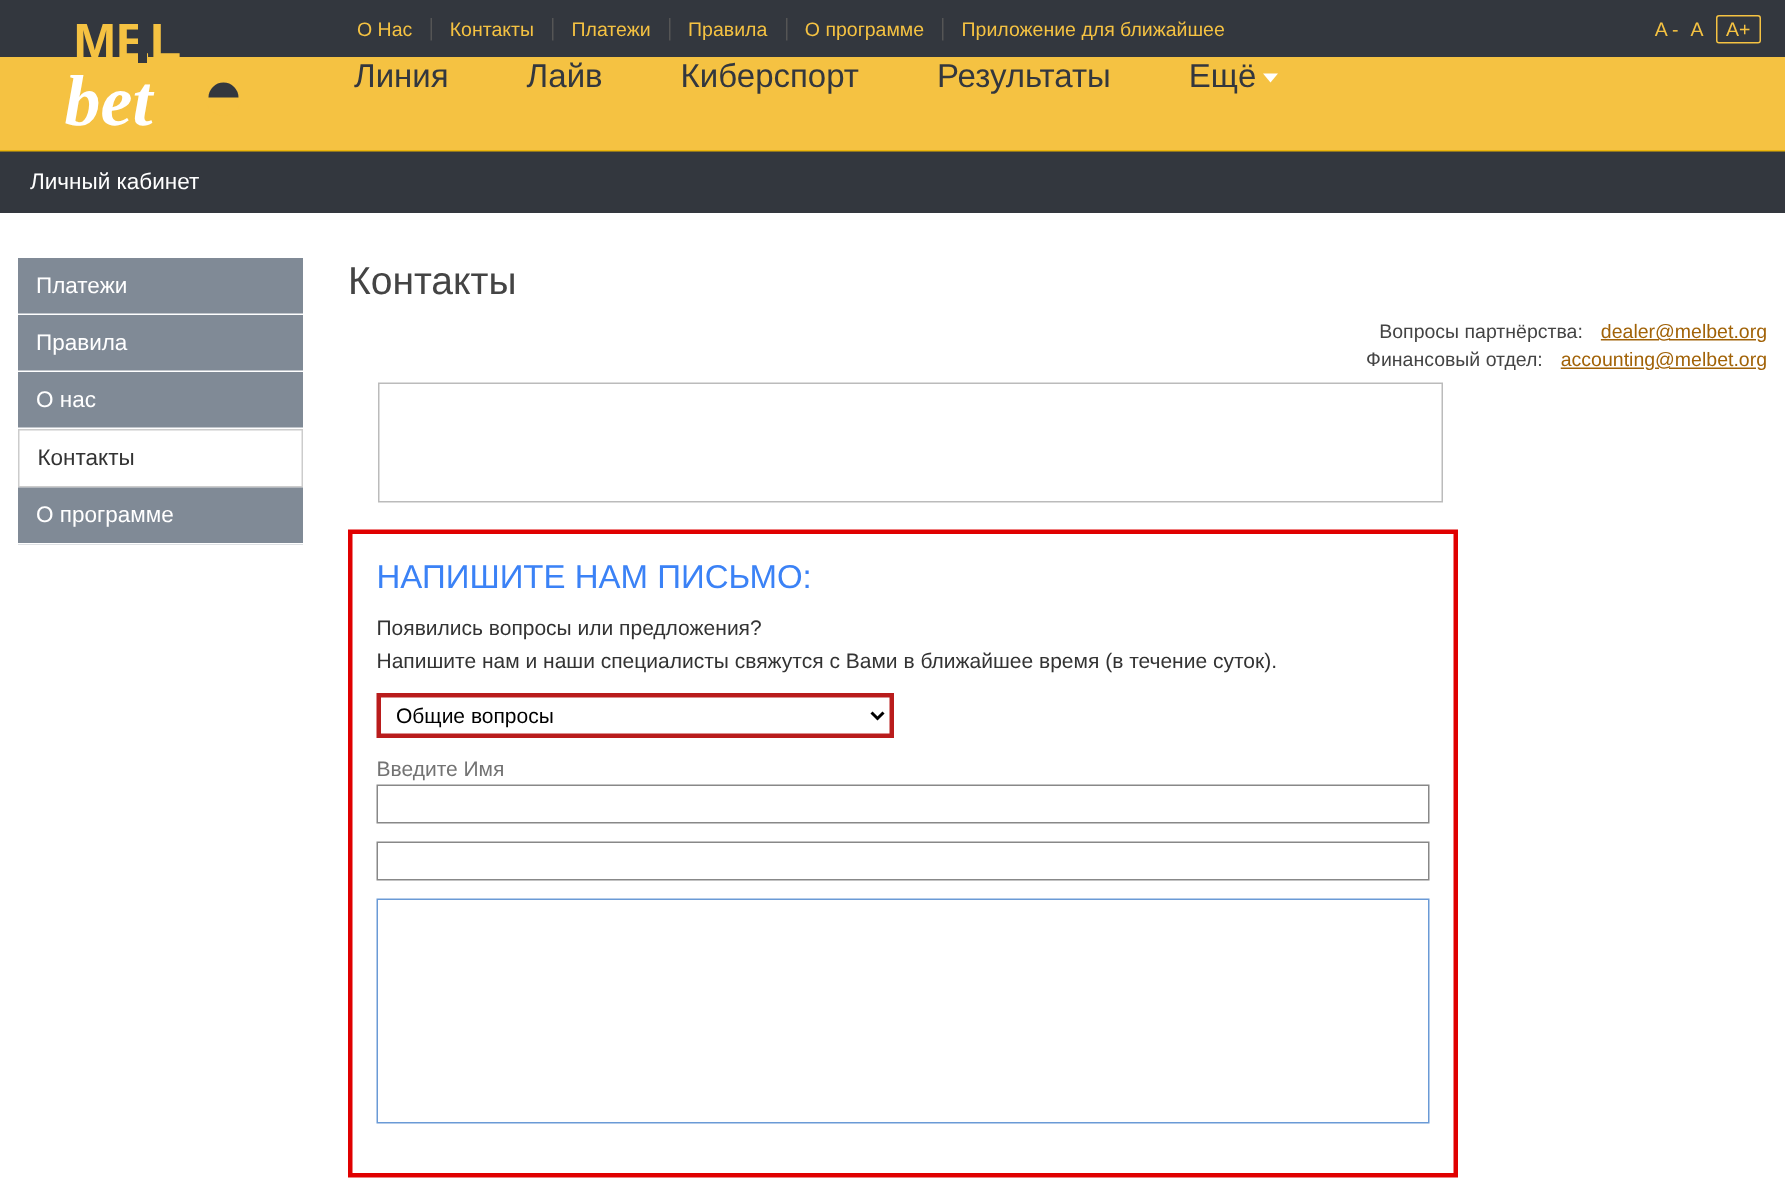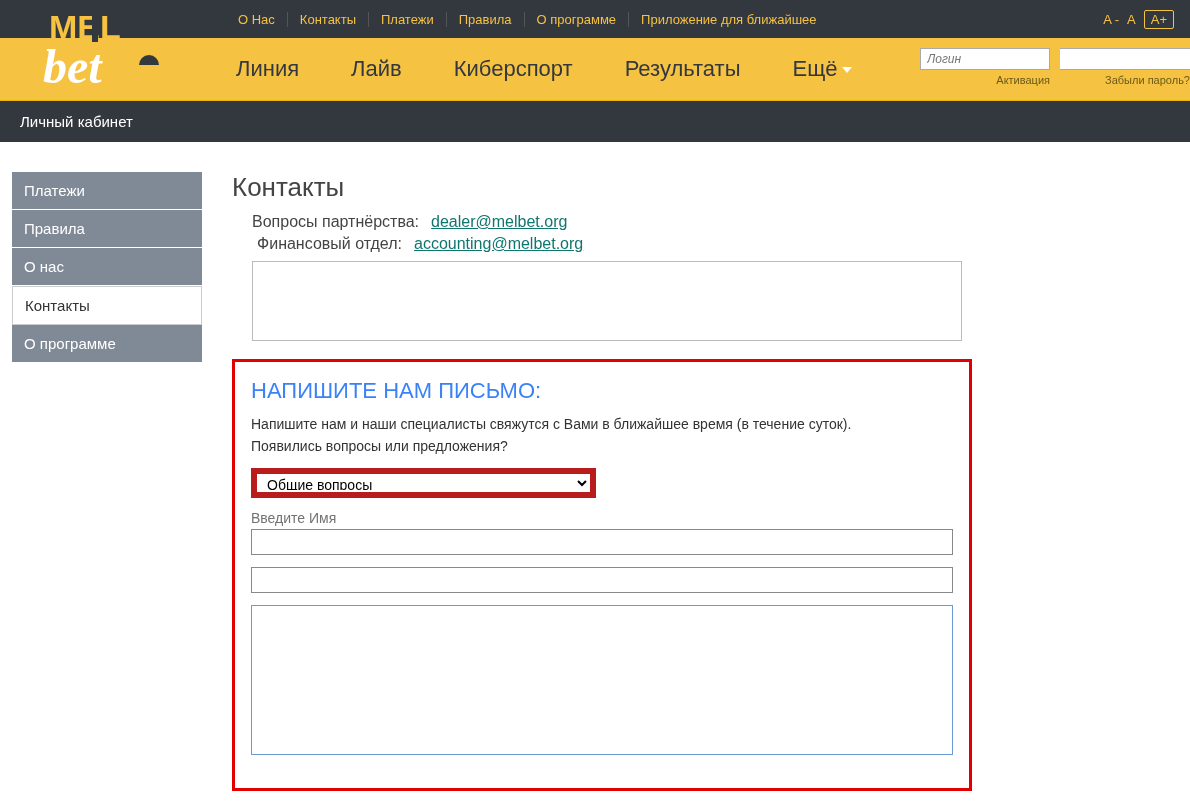--- a/index.html
+++ b/index.html
@@ -10,47 +10,47 @@
   .topnav { display: flex; align-items: center; gap: 0; flex: 1; margin-left:20px;}
   .topnav a { color: #f5c242; font-size: 13px; text-decoration: none; padding: 0 12px; border-right: 1px solid #555; white-space:nowrap;}
   .topnav a:last-child { border-right: none; }
   .fontctl { display: flex; gap: 8px; align-items: center; margin-left:auto;}
   .fontctl span { color: #f5c242; font-size: 13px; cursor:pointer;}
   .fontctl .boxed { border: 1px solid #f5c242; padding: 1px 6px; border-radius:2px;}
   
   .logo-block { position:absolute; left:28px; top:0; width:150px; height:100px; z-index:5; display:flex; align-items:center; justify-content:center;}
   .logo-svg { width:120px; }
   
-  .mainnav { background: #f5c242; height: 62px; display: flex; align-items: center; padding-left: 210px; position:relative;}
+  .mainnav { background: #f5c242; height: 62px; display: flex; align-items: flex-start; padding-left: 210px; position:relative;}
   .mainnav .navlink { color: #33373e; font-size: 22px; padding: 0 26px; cursor:pointer; white-space:nowrap;}
   .mainnav .more-caret { width:0; height:0; display:inline-block; border-left:5px solid transparent; border-right:5px solid transparent; border-top:6px solid #fff; margin-left:4px; vertical-align:middle;}
   .loginbox { margin-left:auto; display:flex; align-items:flex-start; gap:10px; padding-right:0; height:100%; padding-top:10px;}
   .loginbox input { width:130px; height:22px; border:1px solid #aaa; padding:2px 6px; font-style:italic; color:#777; font-size:12px;}
   .loginbox .col { display:flex; flex-direction:column; align-items:flex-end; gap:4px;}
   .loginbox .sublink { font-size:11px; color:#6a5a1a; cursor:pointer;}
   
   .cabinet-bar { background: #33373e; color:#fff; height:42px; display:flex; align-items:center; padding:0 20px; font-size:15px; border-top:1px solid #eab308;}
   
   .content { display:flex; padding: 30px 12px 30px 12px; gap: 30px; align-items:flex-start;}
   
   .sidebar { width: 190px; }
   .sidebar .sitem { background:#808a96; color:#fff; padding:10px 12px; border-bottom:1px solid #fff; font-size:15px; cursor:pointer;}
   .sidebar .sitem.active { background:#fff; color:#333; border:1px solid #ccc;}
   
   .main { flex:1; }
   .main h1 { font-size:26px; font-weight:400; color:#444; margin-bottom:10px;}
-  .inforow { display:flex; gap:12px; font-size:16px; margin:4px 0 4px 20px; color:#444;}
+  .inforow { display:flex; gap:12px; font-size:13px; margin:4px 0 4px 20px; color:#444;justify-content:flex-end;}
   .inforow .lbl { min-width:150px; text-align:right;}
-  .inforow a { color:#0f766e; text-decoration:underline;}
+  .inforow a { color:#a16207; text-decoration:underline;}
   .bigbox-empty { width:710px; height:80px; border:1px solid #bbb; margin:8px 0 18px 20px; background:#fff;}
   
   .redbox { border:3px solid #e00000; padding: 16px 16px 18px 16px; width:740px;}
   .redbox h2 { font-size:22px; font-weight:400; color:#3b82f6; margin-bottom:12px;}
   .redbox .p { font-size:14px; color:#333; margin-bottom:6px;}
-  .redbox select { width:345px; height:30px; border:6px solid #b91c1c; padding:2px 6px; font-size:14px; margin:8px 0 12px 0; background:#fff;}
+  .redbox select { width:345px; height:30px; border:3px solid #b91c1c; padding:2px 6px; font-size:14px; margin:8px 0 12px 0; background:#fff;}
   .redbox label { display:block; font-size:14px; color:#737373; margin-bottom:3px;}
   .redbox input[type=text] { width:100%; height:26px; border:1px solid #888; margin-bottom:12px; padding:2px 4px;}
   .redbox textarea { width:100%; height:150px; border:1px solid #6a9ad6; margin-bottom:12px; resize:none;}
   
   .pass-col input { border-left:none; border-right:none;}
 </style>
 </head>
 <body>
 
 <div class="logo-block">
@@ -79,30 +79,20 @@
     <span class="boxed">A+</span>
   </div>
 </div>
 
 <div class="mainnav">
   <span class="navlink">Линия</span>
   <span class="navlink">Лайв</span>
   <span class="navlink">Киберспорт</span>
   <span class="navlink">Результаты</span>
   <span class="navlink"><span>Ещё</span><span class="more-caret"></span></span>
-  <div class="loginbox">
-    <div class="col">
-      <input type="text" placeholder="Логин" style="">
-      <span class="sublink">Активация</span>
-    </div>
-    <div class="col pass-col">
-      <input type="password" style="">
-      <span class="sublink">Забыли пароль?</span>
-    </div>
-  </div>
 </div>
 
 <div class="cabinet-bar">
   <span>Личный кабинет</span>
 </div>
 
 <div class="content">
   <div class="sidebar">
     <div class="sitem">Платежи</div>
     <div class="sitem">Правила</div>
@@ -118,22 +108,22 @@
       <a>dealer@melbet.org</a>
     </div>
     <div class="inforow">
       <span class="lbl">Финансовый отдел:</span>
       <a>accounting@melbet.org</a>
     </div>
     <div class="bigbox-empty"></div>
 
     <div class="redbox">
       <h2>НАПИШИТЕ НАМ ПИСЬМО:</h2>
+      <div class="p">Появились вопросы или предложения?</div>
       <div class="p">Напишите нам и наши специалисты свяжутся с Вами в ближайшее время (в течение суток).</div>
-      <div class="p">Появились вопросы или предложения?</div>
       <select>
         <option>Общие вопросы</option>
       </select>
       <label>Введите Имя</label>
       <input type="text" style="">
       <input type="text" style="">
       <textarea style=""></textarea>
       
     </div>
   </div>

